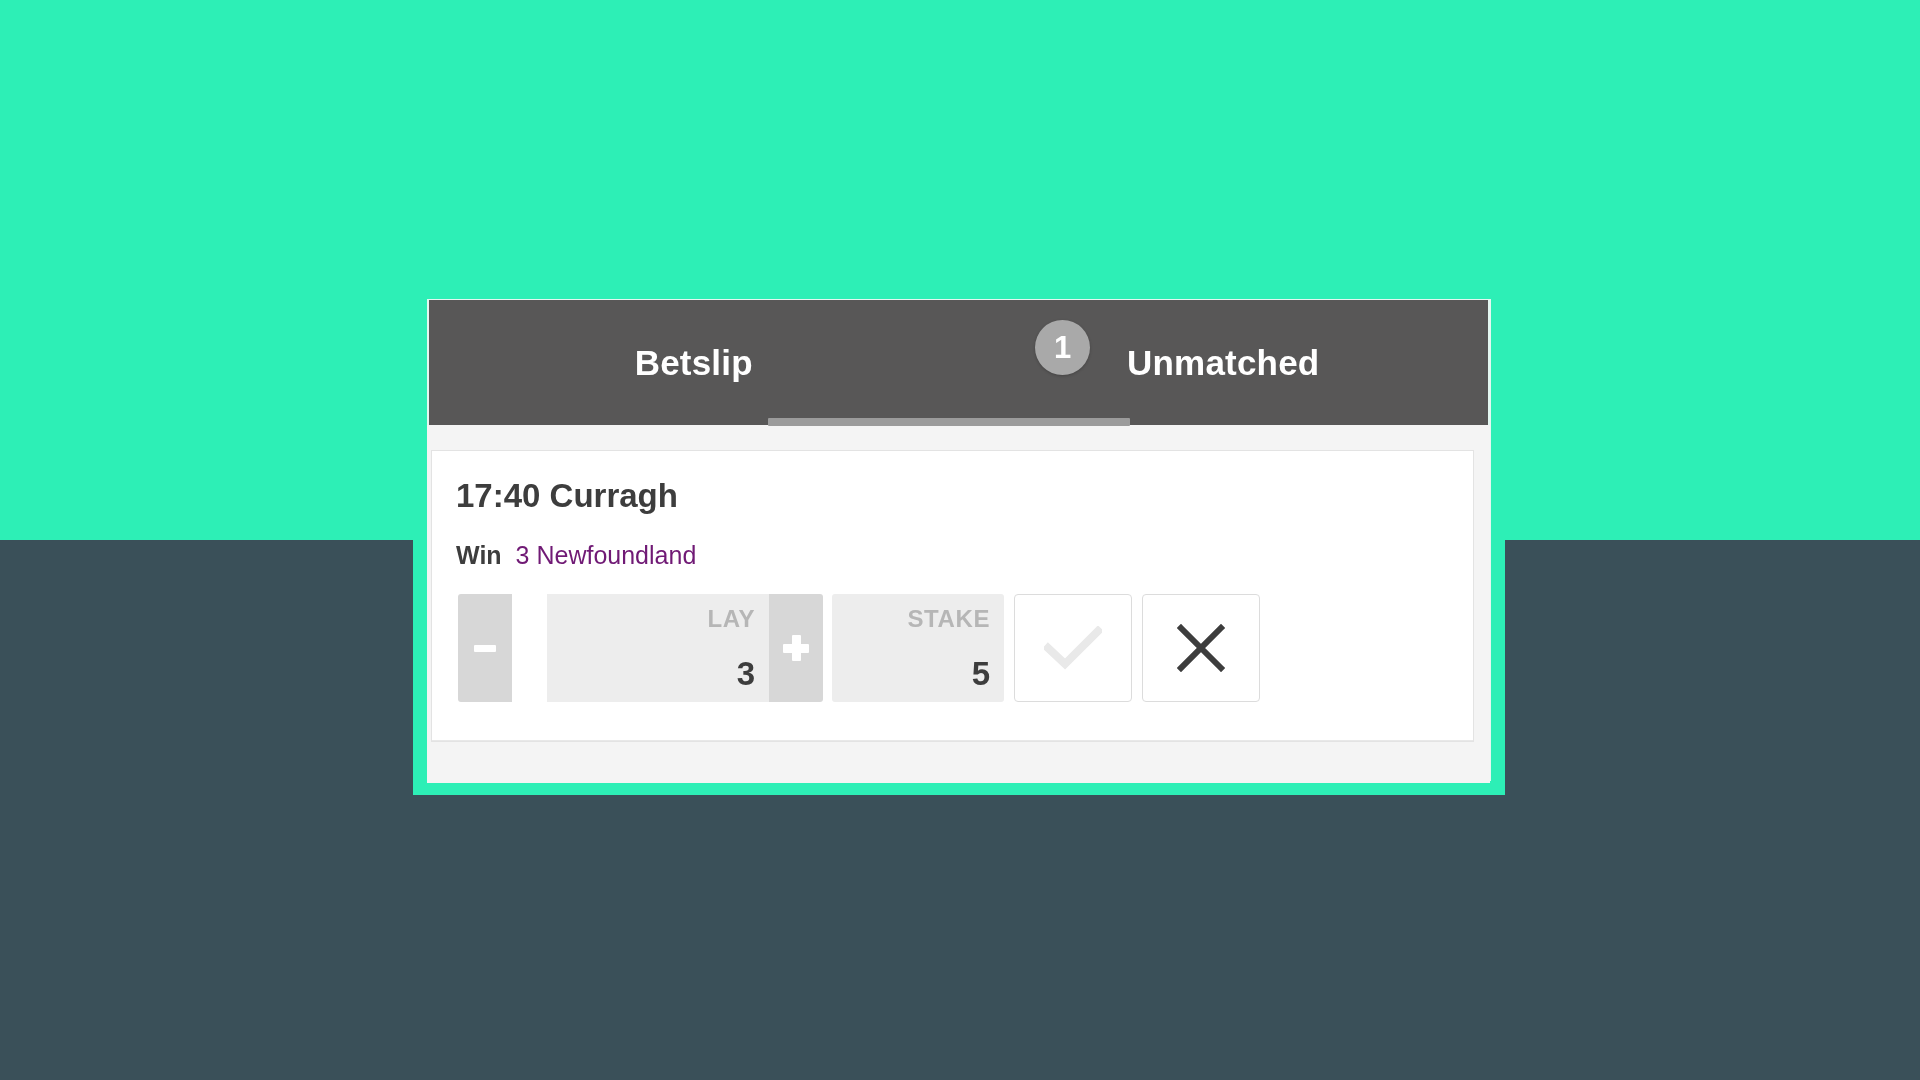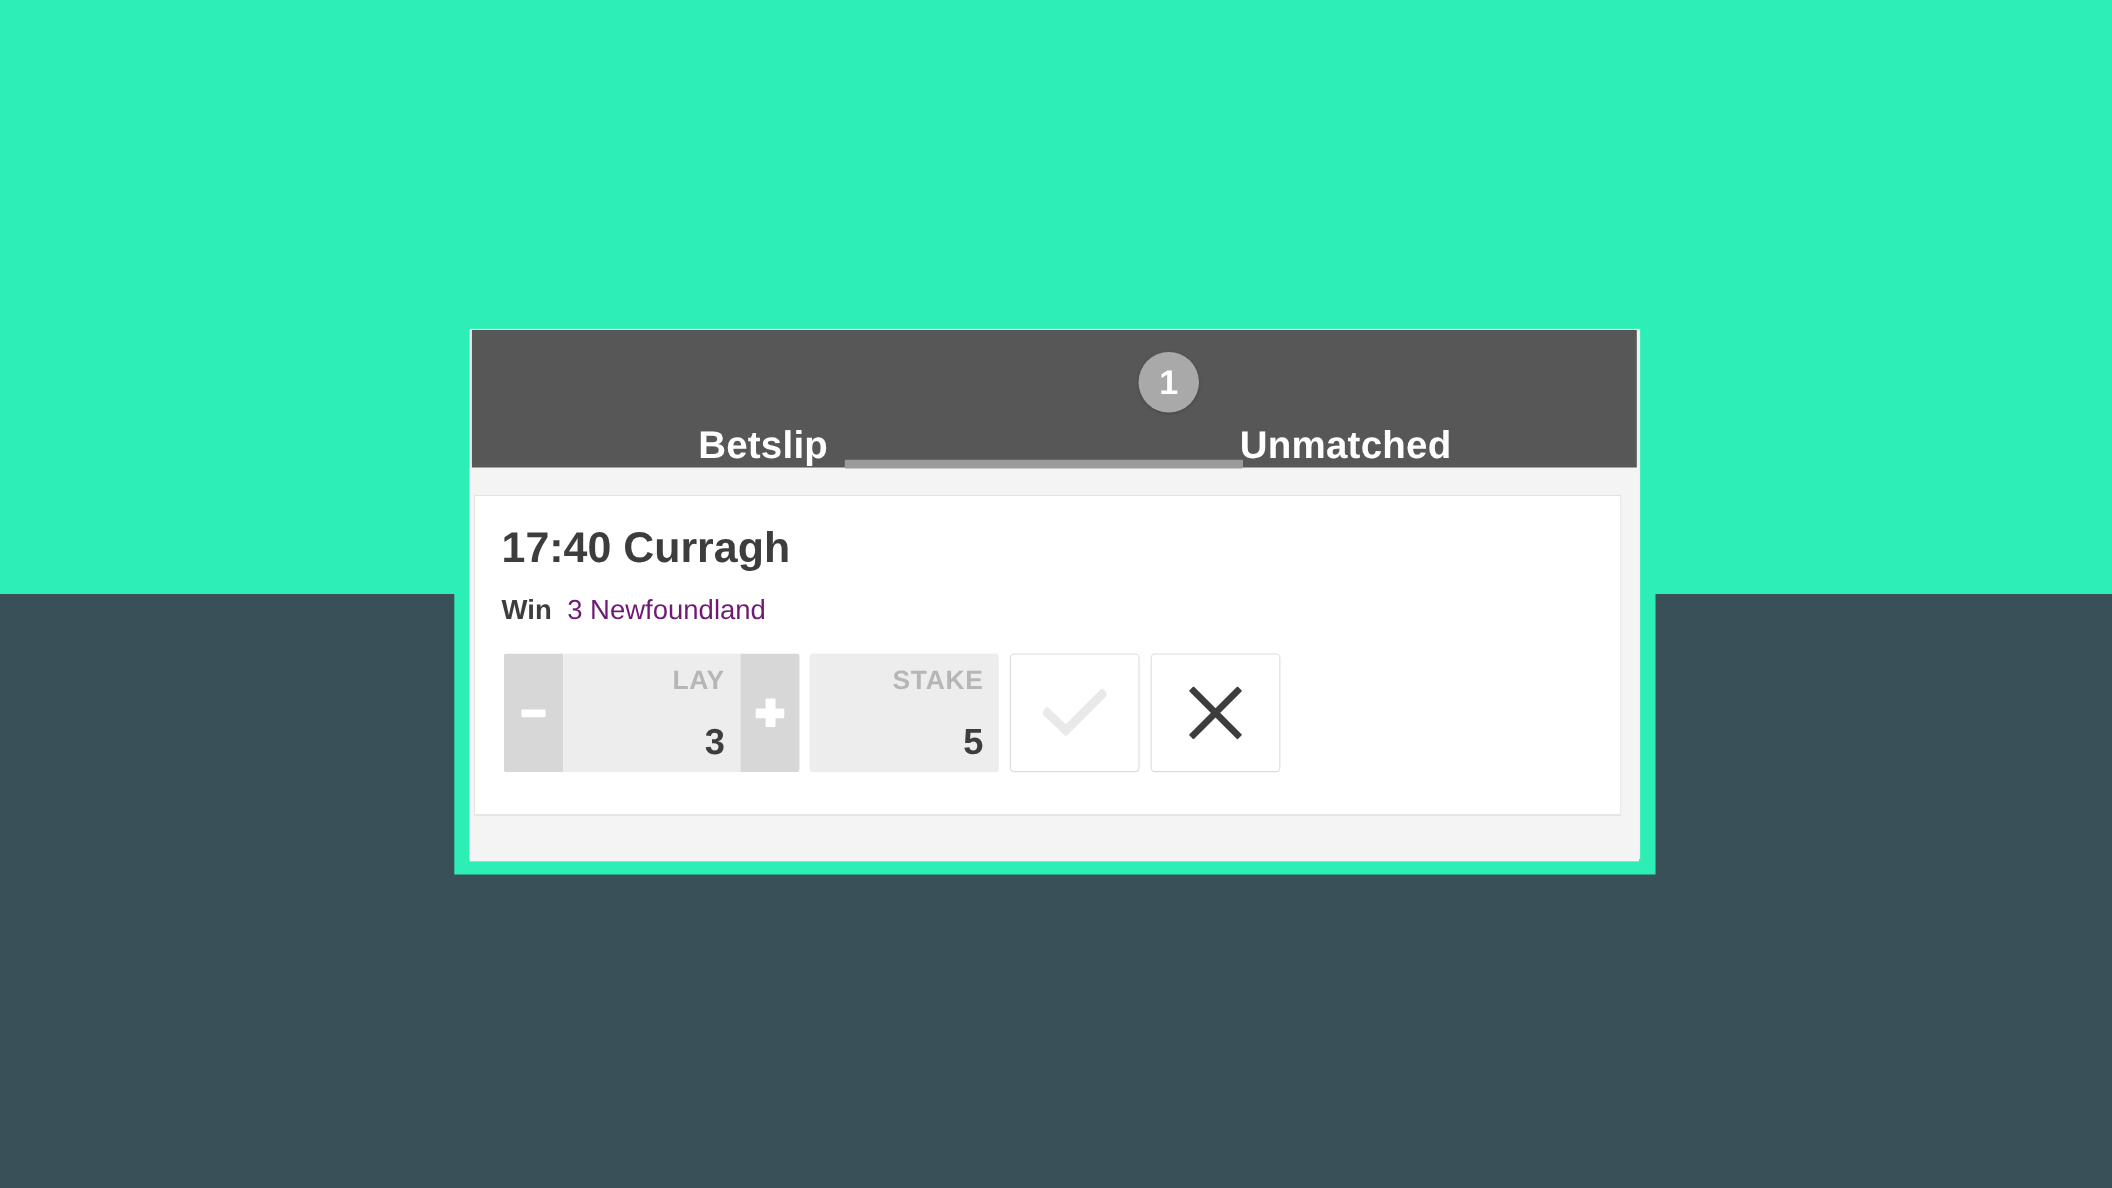--- a/index.html
+++ b/index.html
@@ -64,21 +64,21 @@
     height: 125px;
     background: #585757;
     display: flex;
     align-items: center;
   }
   .tab {
     flex: 1 1 0;
     position: relative;
     height: 125px;
     display: flex;
-    align-items: flex-end;
+    align-items: center;
     justify-content: center;
     color: #ffffff;
     font-size: 35px;
     font-weight: bold;
     letter-spacing: 0.2px;
     cursor: pointer;
     user-select: none;
   }
   .tab-underline {
     position: absolute;
@@ -126,21 +126,21 @@
     width: 1043px;
     height: 292px;
     background: #ffffff;
     border: 1px solid #e3e3e3;
     box-sizing: border-box;
   }
   .bet-title {
     position: absolute;
     left: 24px;
     top: 26px;
-    font-size: 39px;
+    font-size: 33px;
     font-weight: bold;
     color: #3d3d3d;
     white-space: nowrap;
   }
   .bet-selection-row {
     position: absolute;
     left: 24px;
     top: 90px;
     display: flex;
     align-items: center;
@@ -208,21 +208,21 @@
     left: 9px; top: 0;
     width: 9px; height: 26px;
   }
   .field {
     position: relative;
     background: #ededed;
     height: 108px;
     box-sizing: border-box;
     cursor: text;
   }
-  .field.lay { width: 161px; }
+  .field.lay { width: 222px; margin-left: 35px; }
   .field.boxed {
     width: 172px;
     border-radius: 3px;
     margin-left: 9px;
   }
   .field-label {
     position: absolute;
     right: 14px;
     top: 11px;
     font-size: 24px;

